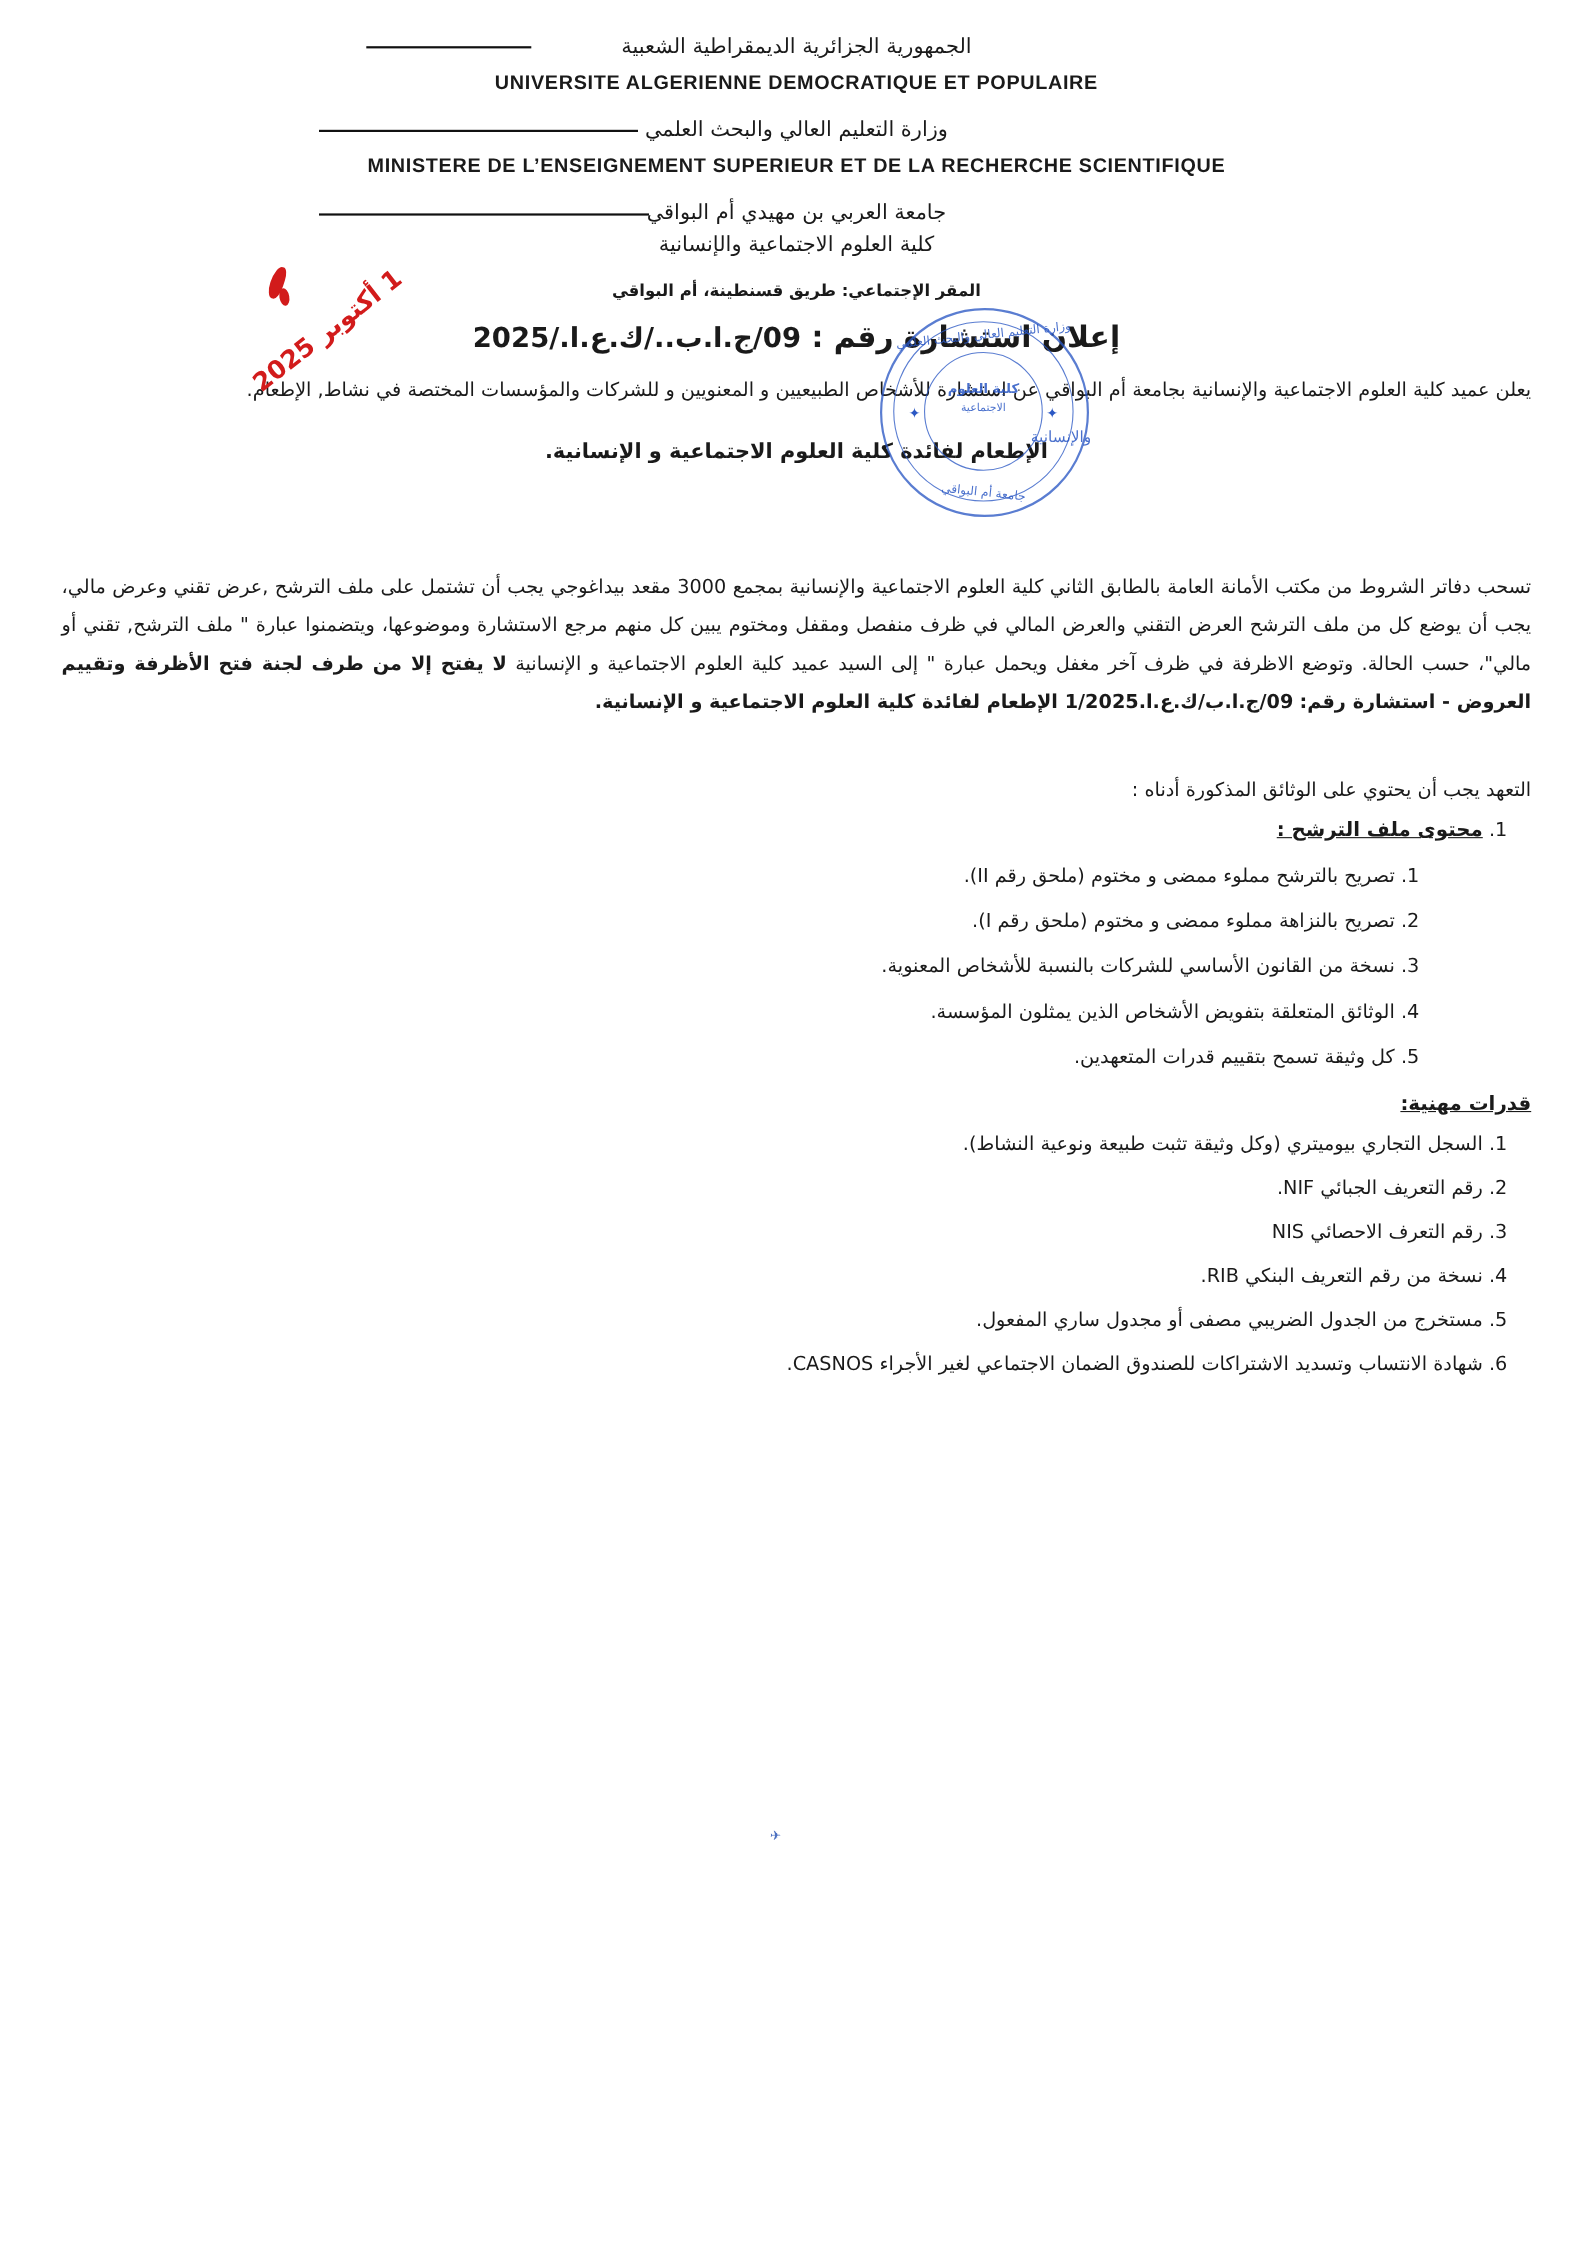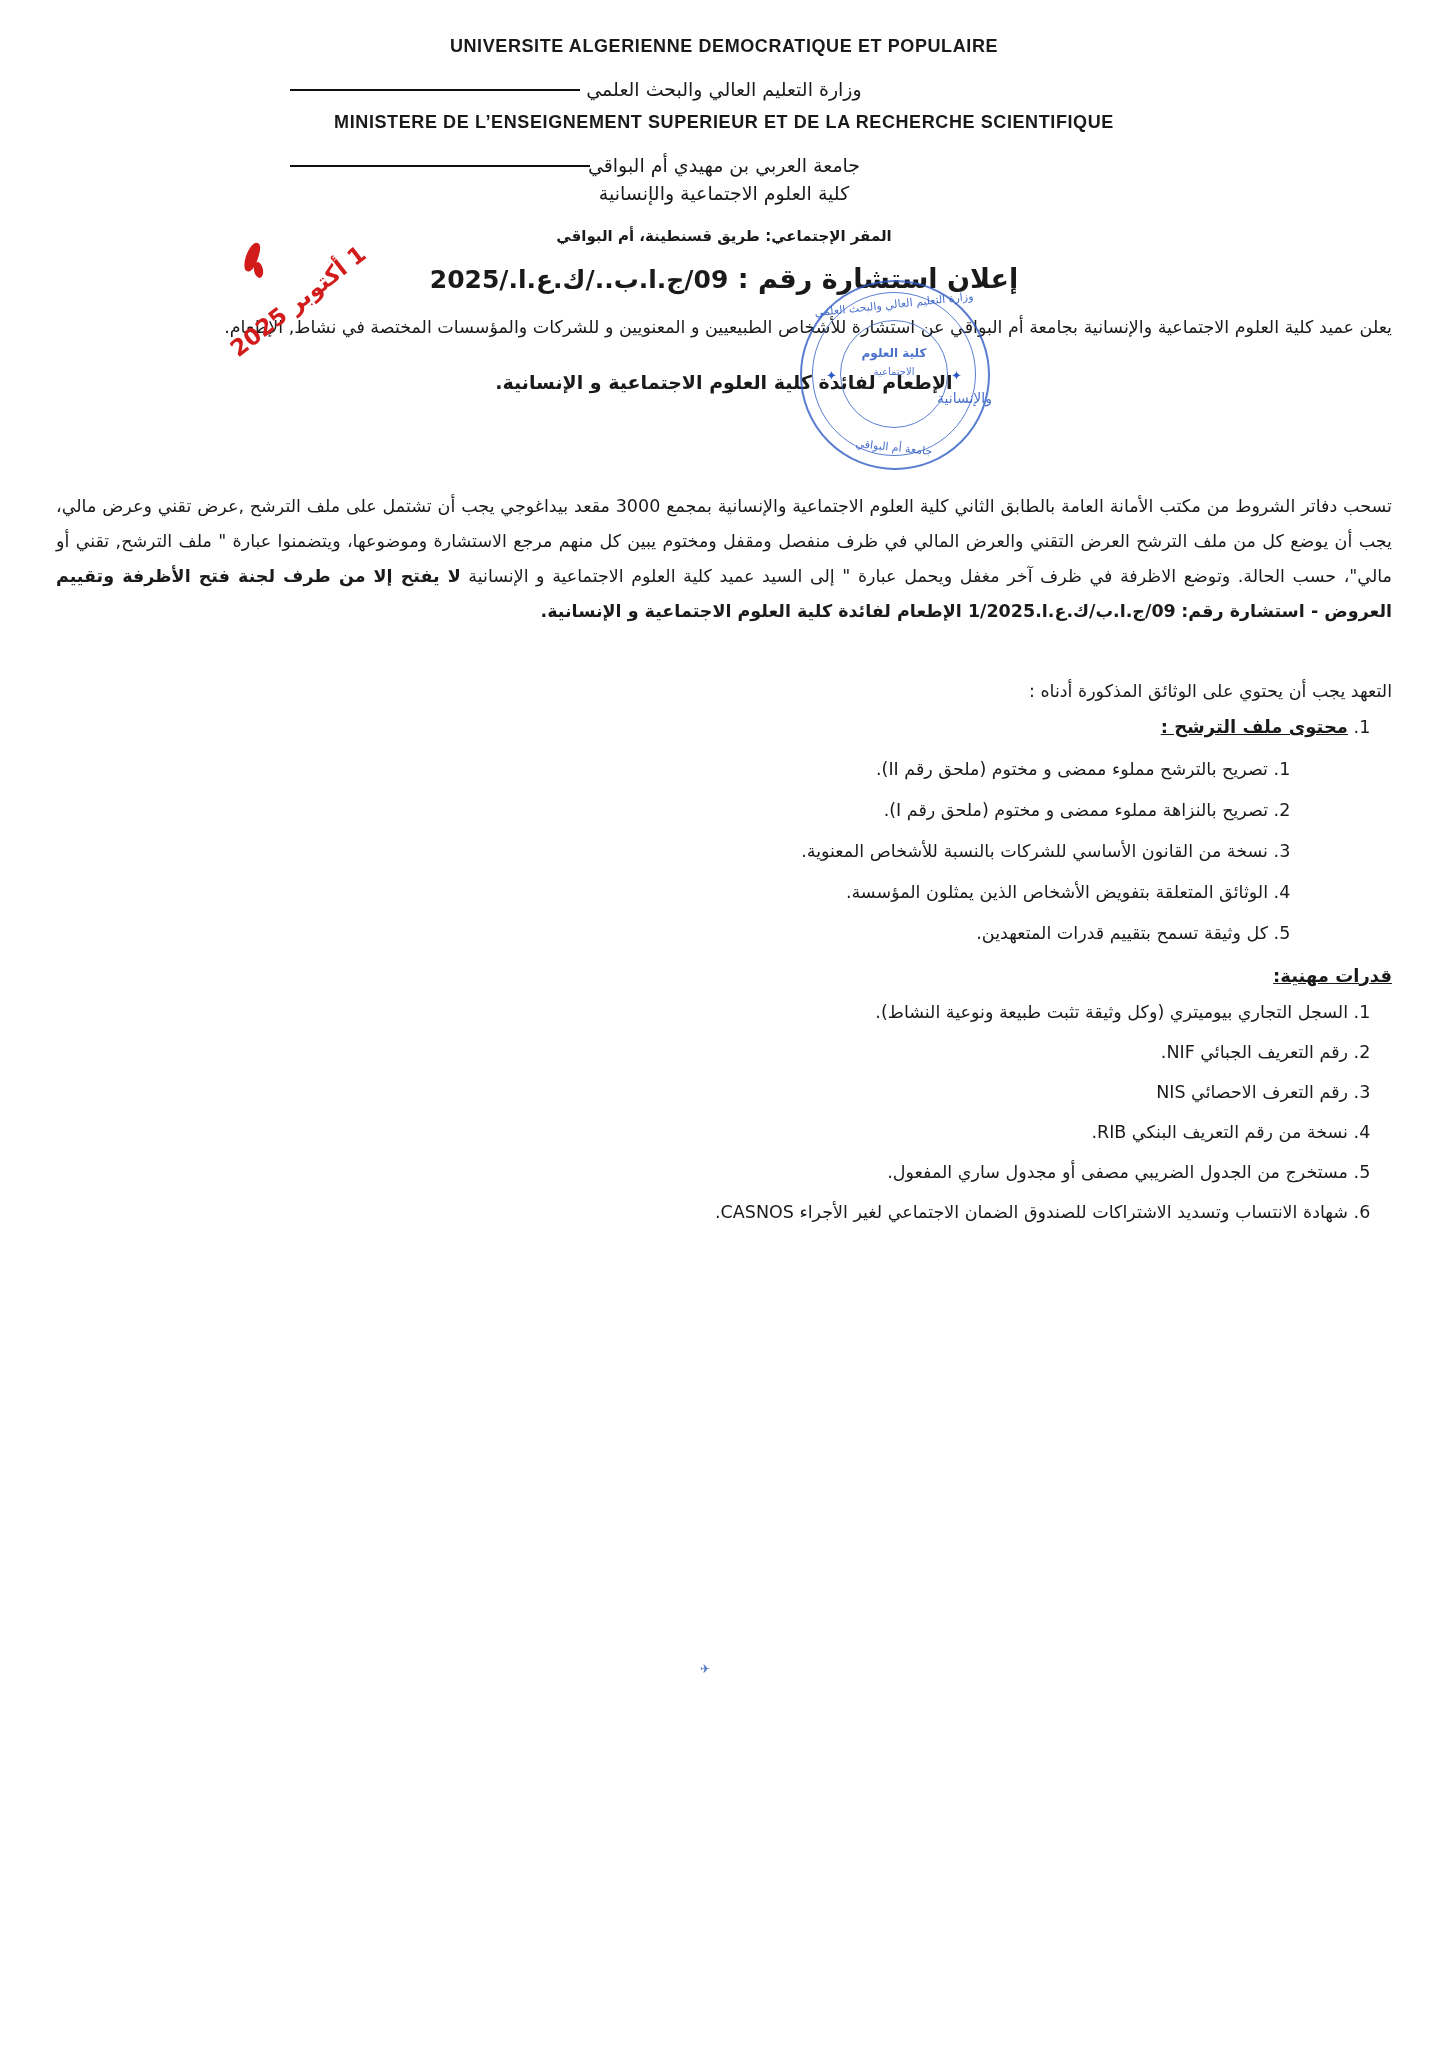--- a/index.html
+++ b/index.html
@@ -217,20 +217,24 @@
     font-size: 12px;
   }
 </style>
 </head>
 <body>
 
 <div class="page">
 
   <div class="header">
 
+    <div class="hdr-row">
+      <div class="rule" style="left:333px; width:150px;"></div>
+      <div class="hdr-ar">الجمهورية  الجزائرية  الديمقراطية  الشعبية</div>
+    </div>
     <div class="hdr-fr">UNIVERSITE ALGERIENNE DEMOCRATIQUE ET POPULAIRE</div>
 
     <div class="hdr-row">
       <div class="rule" style="left:290px; width:290px;"></div>
       <div class="hdr-ar">وزارة التعليم العالي والبحث العلمي</div>
     </div>
     <div class="hdr-fr">MINISTERE DE L’ENSEIGNEMENT SUPERIEUR ET DE LA RECHERCHE SCIENTIFIQUE</div>
 
     <div class="hdr-row">
       <div class="rule" style="left:290px; width:300px;"></div>

